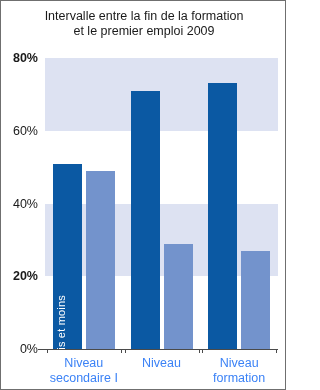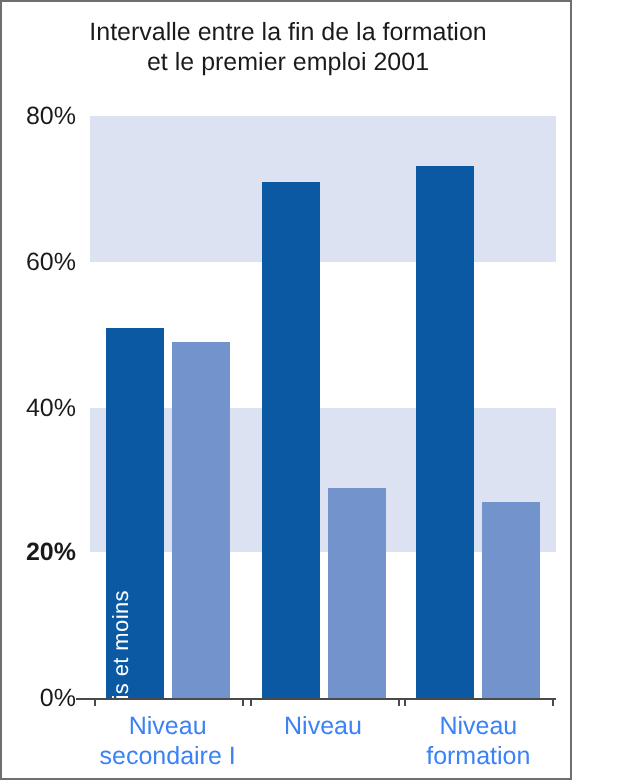--- a/index.html
+++ b/index.html
@@ -126,31 +126,31 @@
   }
   .xcat .line { display: block; white-space: nowrap; }
 </style>
 </head>
 <body>
 
 <div id="chart-card">
 
   <div id="chart-title">
     <span class="line">Intervalle entre la fin de la formation</span>
-    <span class="line">et le premier emploi 2001</span>
+    <span class="line">et le premier emploi 2009</span>
   </div>
 
   <div id="plot">
       <div class="band" style="top: 0px; height: 72.75px; background: rgb(221, 226, 242);"></div>
       <div class="band" style="top: 145.5px; height: 72.75px; background: rgb(221, 226, 242);"></div>
       <div class="ytick" style="top: 291px;">0%</div>
       <div class="ytick" style="top: 218.25px; font-weight: bold;">20%</div>
       <div class="ytick" style="top: 145.5px;">40%</div>
       <div class="ytick" style="top: 73px;">60%</div>
-      <div class="ytick" style="top: 0px;">80%</div>
+      <div class="ytick" style="top: 0px; font-weight: bold;">80%</div>
       <div class="ytick-dash" style="top: 291px; background: rgb(74, 74, 74);"></div>
       <div class="bar dark" style="left: 7.83333px; width: 29px; height: 185.512px; background: rgb(11, 89, 163);"></div>
       <div class="vlabel-wrap" style="left: 7.83333px; width: 29px; bottom: 8px;">
         <span class="bar-vlabel">3 mois et moins</span>
       </div>
       <div class="bar light" style="left: 40.8333px; width: 29px; height: 178.238px; background: rgb(115, 147, 204);"></div>
       <div class="bar dark" style="left: 85.5px; width: 29px; height: 258.262px; background: rgb(11, 89, 163);"></div>
       <div class="bar light" style="left: 118.5px; width: 29px; height: 105.487px; background: rgb(115, 147, 204);"></div>
       <div class="bar dark" style="left: 163.167px; width: 29px; height: 265.537px; background: rgb(11, 89, 163);"></div>
       <div class="bar light" style="left: 196.167px; width: 29px; height: 98.2125px; background: rgb(115, 147, 204);"></div>

